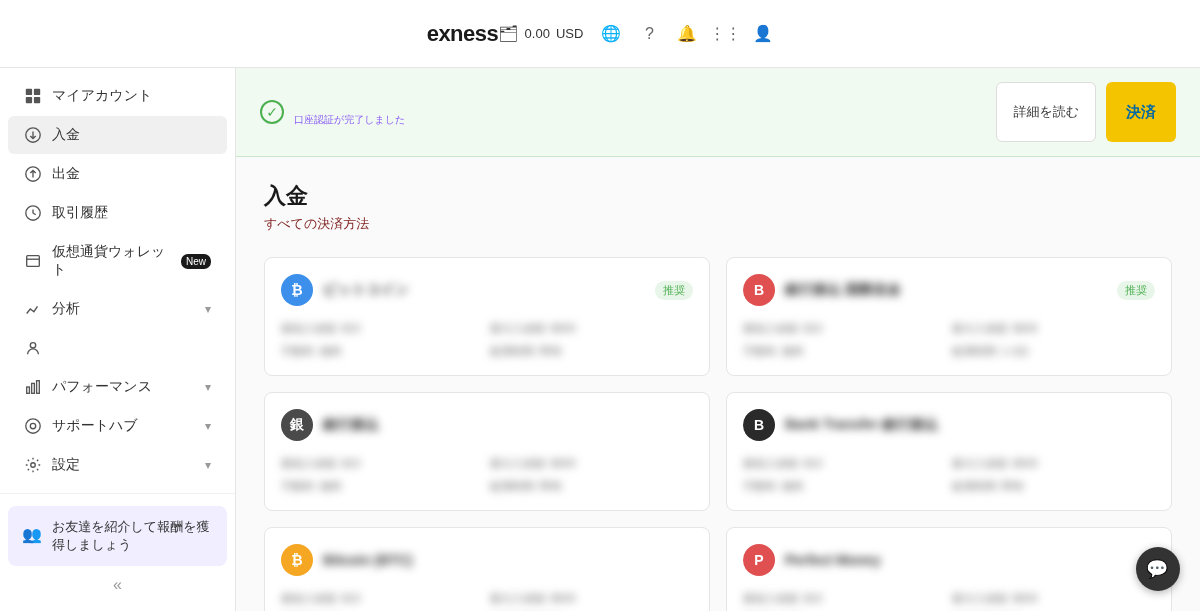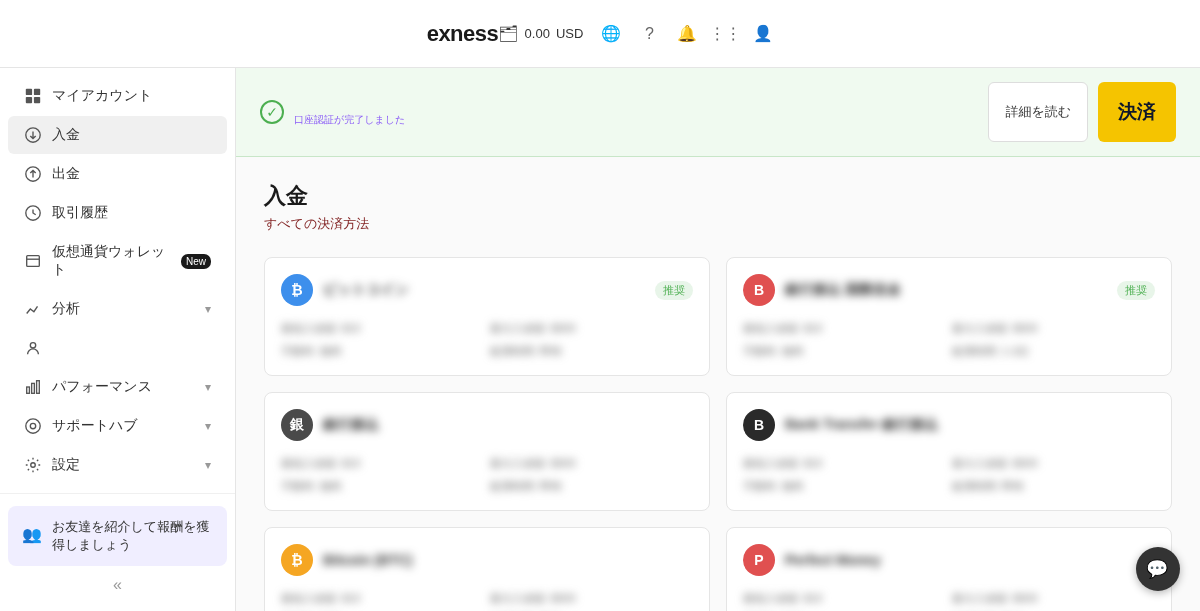--- a/index.html
+++ b/index.html
@@ -38,21 +38,21 @@
     
     .content { flex: 1; overflow-y: auto; padding: 0; background: #fafafa; }
 
     
     .banner { background: #f0faf0; border-bottom: 1px solid #c8e6c8; padding: 14px 24px; display: flex; align-items: center; justify-content: space-between; }
     .banner-left { display: flex; align-items: center; gap: 10px; }
     .banner-check { width: 24px; height: 24px; border-radius: 50%; border: 2px solid #4caf50; display: flex; align-items: center; justify-content: center; color: #4caf50; font-size: 14px; }
     .banner-text { font-size: 10px; color: #8b5cf6; margin-top: 15px; }
     .banner-right { display: flex; gap: 10px; }
     .btn-outline { background: #fff; border: 1px solid #ddd; padding: 20px 16px; border-radius: 6px; font-size: 13px; cursor: pointer; color: #333; }
-    .btn-primary { background: #f5c400; border: none; padding: 7px 20px; border-radius: 6px; font-size: 19px; font-weight: 600; cursor: pointer; color: #0f172a; }
+    .btn-primary { background: #f5c400; border: none; padding: 7px 20px; border-radius: 6px; font-size: 15px; font-weight: 600; cursor: pointer; color: #0369a1; }
 
     
     .page-inner { padding: 24px 28px; }
     .page-title { font-size: 22px; font-weight: 700; color: #1a1a1a; margin-bottom: 4px; }
     .page-subtitle { font-size: 13px; color: #7f1d1d; margin-bottom: 24px; }
 
     
     .payment-grid { display: grid; grid-template-columns: 1fr 1fr; gap: 16px; }
     .payment-card { background: #fff; border-radius: 8px; border: 1px solid #e5e5e5; padding: 16px; cursor: pointer; position: relative; }
 

